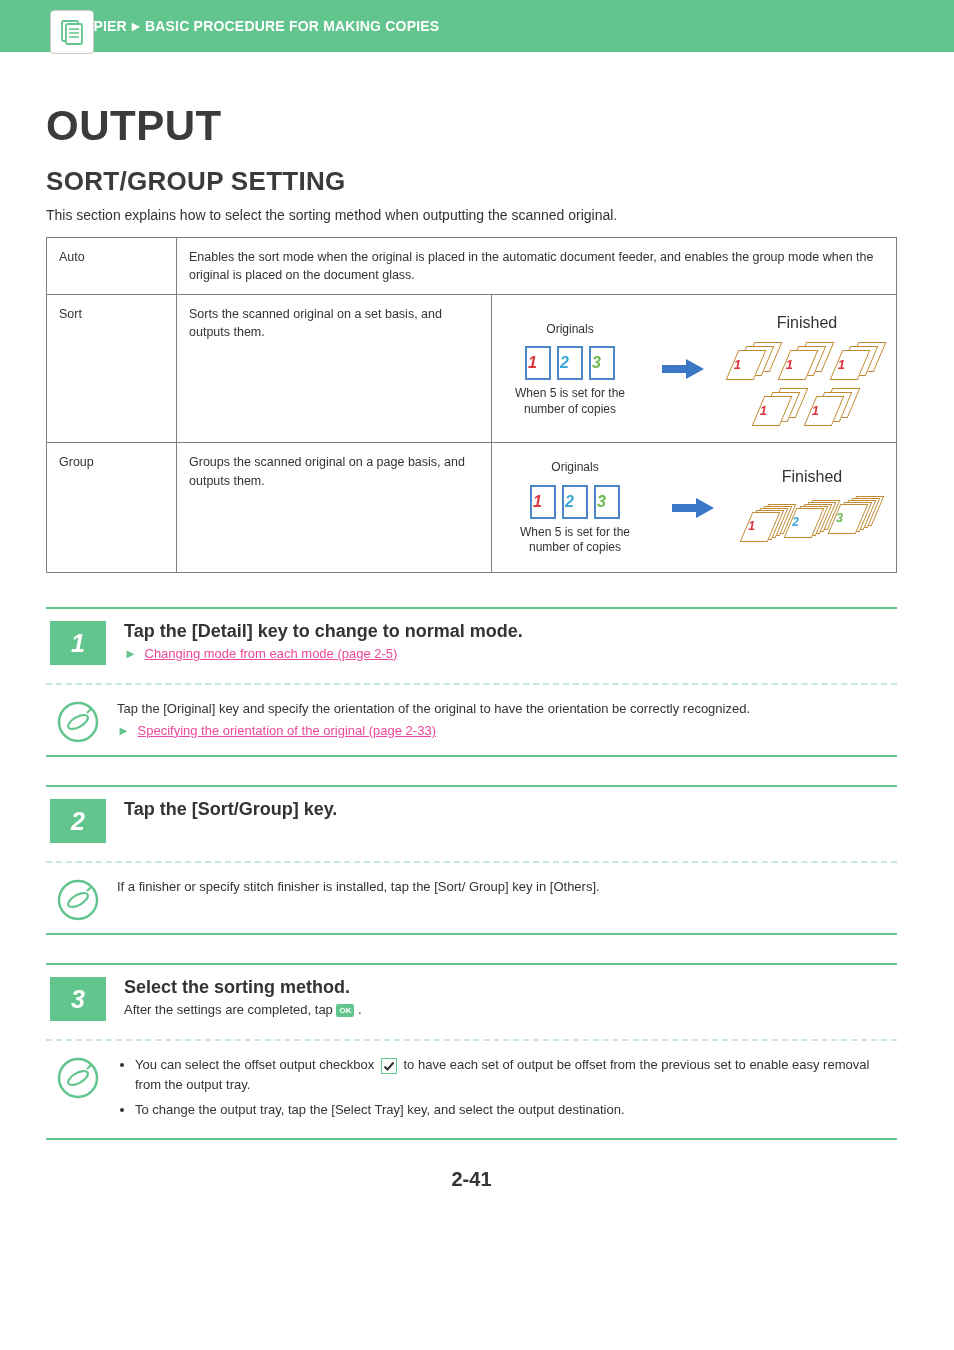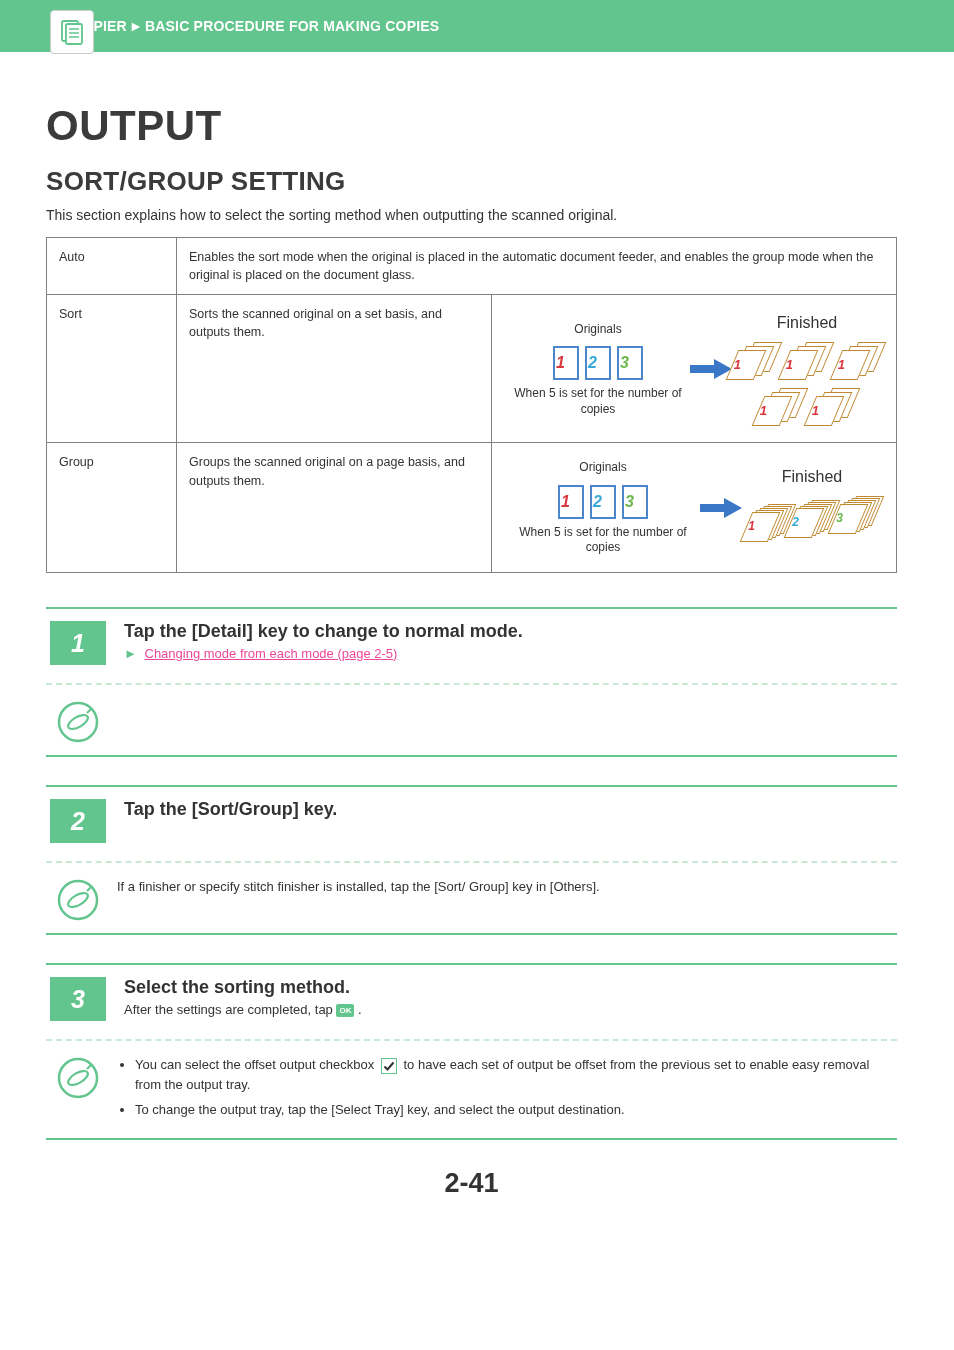--- a/index.html
+++ b/index.html
@@ -10,21 +10,21 @@
   .breadcrumb .tri { margin: 0 2px; }
   .wrap { position: relative; }
   .content { padding: 20px 57px 40px 46px; }
   .h1 { font-size: 42px; font-weight: bold; margin-top: 30px; margin-bottom: 16px; color: #3b3b3b; letter-spacing: 0.5px; }
   .h2 { font-size: 26px; font-weight: bold; margin-bottom: 10px; color: #3b3b3b; letter-spacing: 0.3px; }
   .intro { font-size: 14px; margin-bottom: 14px; }
   table.def { border-collapse: collapse; width: 100%; }
   table.def td { border: 1px solid #808080; padding: 10px 12px; vertical-align: top; font-size: 12.5px; line-height: 1.45; }
   table.def td.lbl { width: 130px; margin-top: 25px; }
   .diagram-cell { width: 405px; }
-  .diag-wrap { display: flex; align-items: center; padding: 6px 2px 6px 2px; }
+  .diag-wrap { display: flex; align-items: center; gap: 28px; padding: 6px 2px 6px 2px; }
   .diag-left { text-align: center; }
   .diag-right { text-align: center; }
   .diag-title { font-size: 12px; margin-bottom: 8px; }
   .originals { display: flex; gap: 6px; margin-bottom: 6px; justify-content: center; }
   .page { width: 26px; height: 34px; border: 2px solid #4a86c9; background: #fff; display: flex; align-items: center; justify-content: flex-start; padding-left: 1px; }
   .page span { font-weight: bold; font-style: italic; font-size: 16px; }
   .c1 { color: #d9363e; }
   .c2 { color: #38a8d8; }
   .c3 { color: #6bb84c; }
   .caption { font-size: 12px; line-height: 1.3; margin-top: 4px; }
@@ -51,21 +51,21 @@
   .link { color: #ec4899; text-decoration: underline; }
   .tri-sm { color: #62c58d; margin-right: 4px; }
   .dashed { border: none; border-top: 2px dashed #c9e9d4; margin: 8px 0 10px 0; }
   .note-row { display: flex; align-items: flex-start; gap: 18px; padding: 4px 4px 12px 4px; }
   .note-icon { width: 42px; height: 42px; flex-shrink: 0; margin-top: 2px; margin-left: 7px; }
   .note-body { font-size: 13px; line-height: 1.5; flex: 1; }
   .step-sub { font-size: 13px; margin-top: 4px; }
   .ok-badge { display: inline-flex; background: #62c58d; color: #fff; font-size: 8px; font-weight: bold; padding: 2px 3px; border-radius: 2px; vertical-align: middle; }
   .chk { display: inline-flex; width: 16px; height: 16px; border: 1.5px solid #62c58d; background: #fff; align-items: center; justify-content: center; vertical-align: middle; margin: 0 3px; }
   .chk svg { display: block; }
-  .pagefoot { text-align: center; font-size: 27px; font-weight: bold; margin-top: 28px; color: #333; }
+  .pagefoot { text-align: center; font-size: 20px; font-weight: bold; margin-top: 28px; color: #333; }
   ul.bullets { list-style: disc; padding-left: 18px; }
   ul.bullets li { margin-bottom: 6px; }
   .finished-label { font-size: 16px; margin-bottom: 8px; }
 </style>
 </head>
 <body>
 
 <div class="wrap">
   <div class="topbar">
     <div class="breadcrumb">
@@ -284,20 +284,27 @@
       </div>
       <hr class="dashed">
       <div class="note-row">
         <div class="note-icon">
           <svg width="42" height="42" viewBox="0 0 42 42">
               <circle cx="21" cy="21" r="19" fill="none" stroke="#62c58d" stroke-width="2.5"></circle>
               <ellipse cx="21" cy="21" rx="11" ry="5" transform="rotate(-30 21 21)" fill="none" stroke="#62c58d" stroke-width="2.2"></ellipse>
               <line x1="30" y1="12" x2="35" y2="7" stroke="#62c58d" stroke-width="2.2"></line>
             </svg>
         </div>
+        <div class="note-body">
+          <div>Tap the [Original] key and specify the orientation of the original to have the orientation be correctly recognized.</div>
+          <div class="link-row" style="margin-top:2px;">
+            <span class="tri-sm">►</span>
+            <a href="#" class="link">Specifying the orientation of the original (page 2-33)</a>
+          </div>
+        </div>
       </div>
     </div>
 
     <div class="step-block">
       <div class="step-head">
         <div class="step-num">2</div>
         <div class="step-body">
           <div class="step-title">Tap the [Sort/Group] key.</div>
         </div>
       </div>

